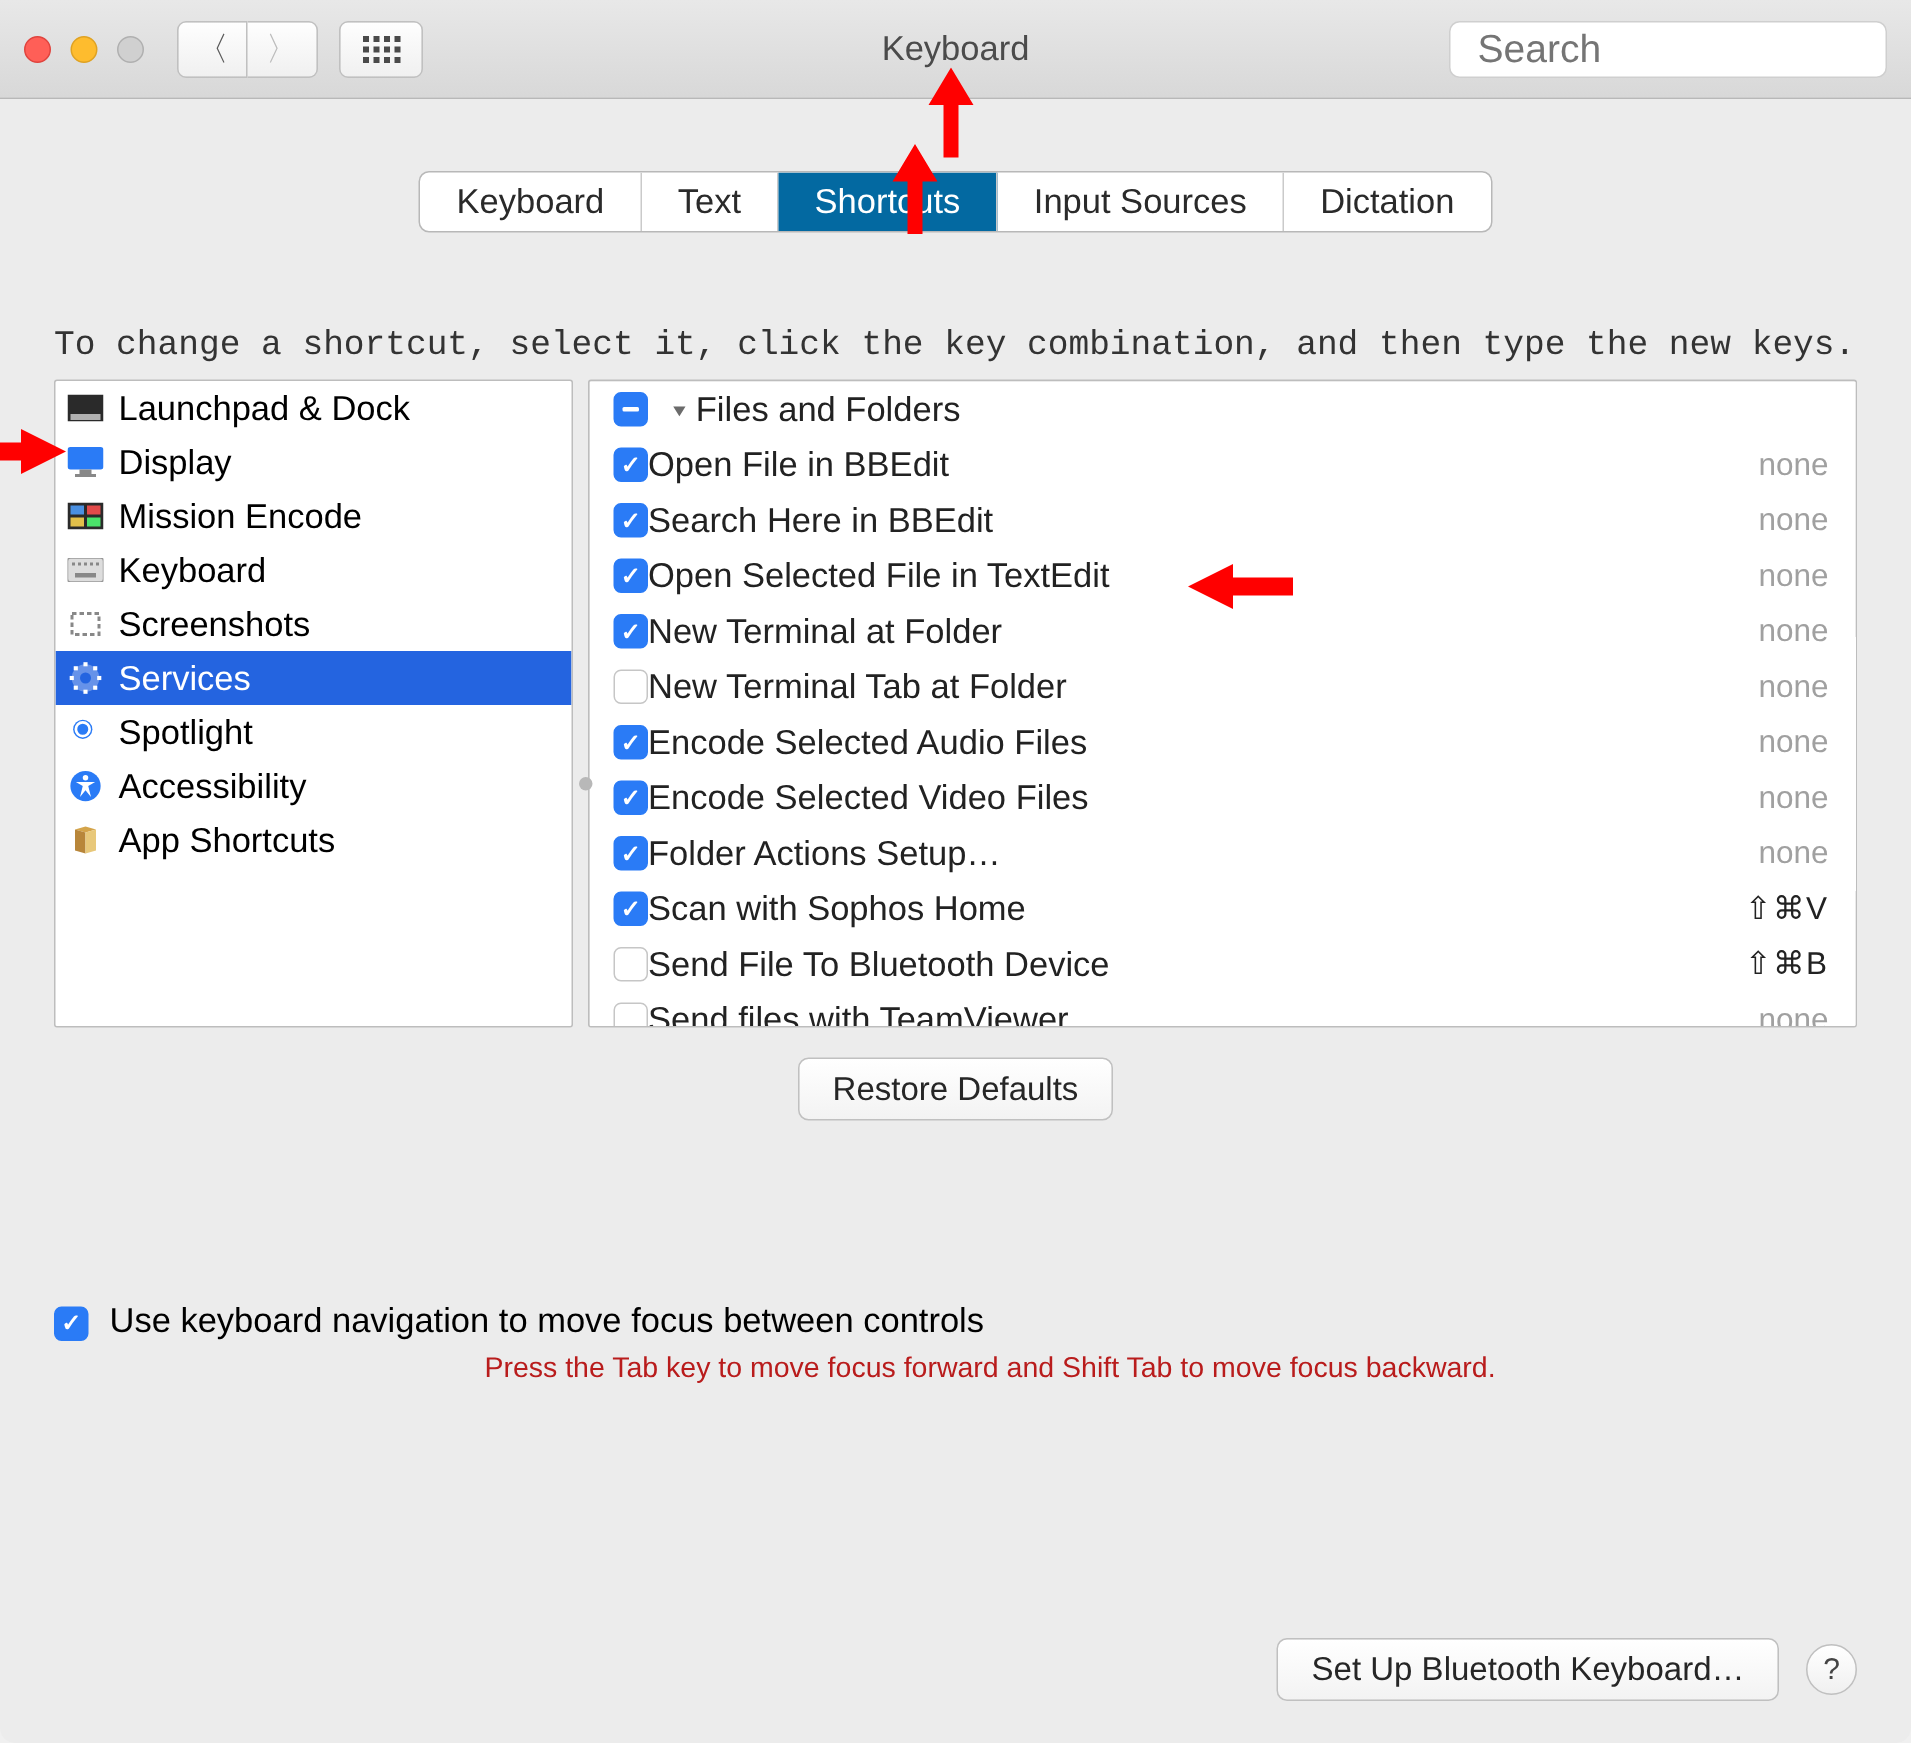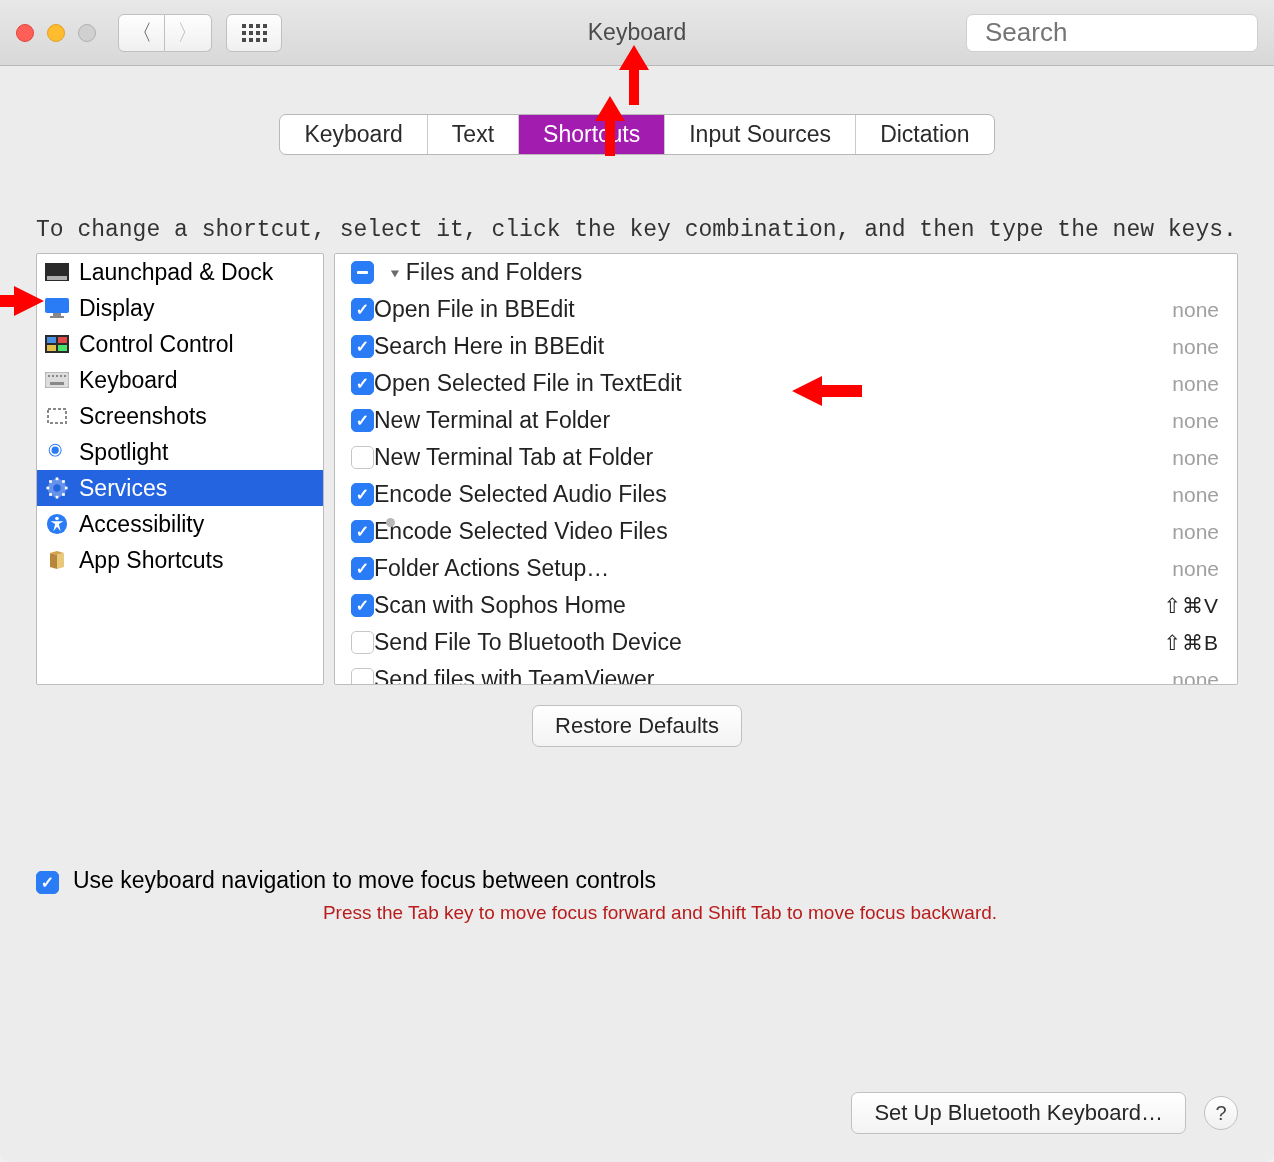--- a/index.html
+++ b/index.html
@@ -100,37 +100,37 @@
 .tab {
   padding: 6px 24px;
   font-size: 23px;
   color: #2a2a2a;
   border-right: 1px solid #cacaca;
   cursor: pointer;
   white-space: nowrap;
 }
 .tab:last-child { border-right: none; }
 .tab.active {
-  background: #a21caf;
+  background: #0369a1;
   color: #fff;
 }
 .instruction {
   margin-top: 62px;
   font-size: 23px;
   color: #333;
   font-family: Liberation Mono, monospace;
 }
 .panels {
   display: flex;
   margin-top: 10px;
   gap: 10px;
   height: 432px;
 }
 .cat-panel {
-  width: 288px;
+  width: 346px;
   background: #fff;
   border: 1px solid #bdbdbd;
   border-radius: 2px;
   overflow-y: auto;
   position: relative;
 }
 .cat-row {
   display: flex; align-items: center;
   height: 36px;
   padding: 0 8px;
@@ -318,21 +318,21 @@
           <div class="cat-row">
             <div class="cat-icon">
               <svg width="24" height="18">
                 <rect width="24" height="18" fill="#2a2a2a"></rect>
                 <rect x="2" y="2" width="9" height="6" fill="#4a90e2"></rect>
                 <rect x="13" y="2" width="9" height="6" fill="#e24a4a"></rect>
                 <rect x="2" y="10" width="9" height="6" fill="#e2c04a"></rect>
                 <rect x="13" y="10" width="9" height="6" fill="#4ae26a"></rect>
               </svg>
             </div>
-            <span>Control Control</span>
+            <span>Mission Encode</span>
           </div>
           <div class="cat-row">
             <div class="cat-icon">
               <svg width="24" height="16">
                 <rect width="24" height="16" rx="2" fill="#ddd" stroke="#999"></rect>
                 <rect x="3" y="3" width="2" height="2" fill="#888"></rect>
                 <rect x="7" y="3" width="2" height="2" fill="#888"></rect>
                 <rect x="11" y="3" width="2" height="2" fill="#888"></rect>
                 <rect x="15" y="3" width="2" height="2" fill="#888"></rect>
                 <rect x="19" y="3" width="2" height="2" fill="#888"></rect>
@@ -341,30 +341,20 @@
             </div>
             <span>Keyboard</span>
           </div>
           <div class="cat-row">
             <div class="cat-icon">
               <svg width="24" height="20">
                 <rect x="3" y="3" width="18" height="14" fill="none" stroke="#888" stroke-width="2" stroke-dasharray="3 2"></rect>
               </svg>
             </div>
             <span>Screenshots</span>
-          </div>
-          <div class="cat-row">
-            <div class="cat-icon">
-              <svg width="22" height="22" viewBox="0 0 24 24">
-                <circle cx="10" cy="10" r="7" fill="#2a7bf6"></circle>
-                <circle cx="10" cy="10" r="5" fill="none" stroke="#fff" stroke-width="2"></circle>
-                <line x1="15" y1="15" x2="21" y2="21" stroke="#fff" stroke-width="2.5"></line>
-              </svg>
-            </div>
-            <span>Spotlight</span>
           </div>
           <div class="cat-row selected">
             <div class="cat-icon">
               <svg width="22" height="22" viewBox="0 0 24 24">
                 <circle cx="12" cy="12" r="10" fill="#fff" opacity="0.3"></circle>
                 <circle cx="12" cy="12" r="4" fill="#2464e0"></circle>
                 <g fill="#fff">
                   <rect x="20.5" y="10.5" width="3" height="3"></rect>
                   <rect x="17.571067811865476" y="17.571067811865476" width="3" height="3"></rect>
                   <rect x="10.5" y="20.5" width="3" height="3"></rect>
@@ -374,20 +364,30 @@
                   <rect x="10.499999999999998" y="0.5" width="3" height="3"></rect>
                   <rect x="17.571067811865476" y="3.4289321881345227" width="3" height="3"></rect>
                 </g>
               </svg>
             </div>
             <span>Services</span>
           </div>
           <div class="cat-row">
             <div class="cat-icon">
               <svg width="22" height="22" viewBox="0 0 24 24">
+                <circle cx="10" cy="10" r="7" fill="#2a7bf6"></circle>
+                <circle cx="10" cy="10" r="5" fill="none" stroke="#fff" stroke-width="2"></circle>
+                <line x1="15" y1="15" x2="21" y2="21" stroke="#fff" stroke-width="2.5"></line>
+              </svg>
+            </div>
+            <span>Spotlight</span>
+          </div>
+          <div class="cat-row">
+            <div class="cat-icon">
+              <svg width="22" height="22" viewBox="0 0 24 24">
                 <circle cx="12" cy="12" r="11" fill="#2a7bf6"></circle>
                 <circle cx="12" cy="6" r="2" fill="#fff"></circle>
                 <path d="M5 9 L19 9 L14 12 L16 20 L12 15 L8 20 L10 12 Z" fill="#fff"></path>
               </svg>
             </div>
             <span>Accessibility</span>
           </div>
           <div class="cat-row">
             <div class="cat-icon">
               <svg width="22" height="22">

